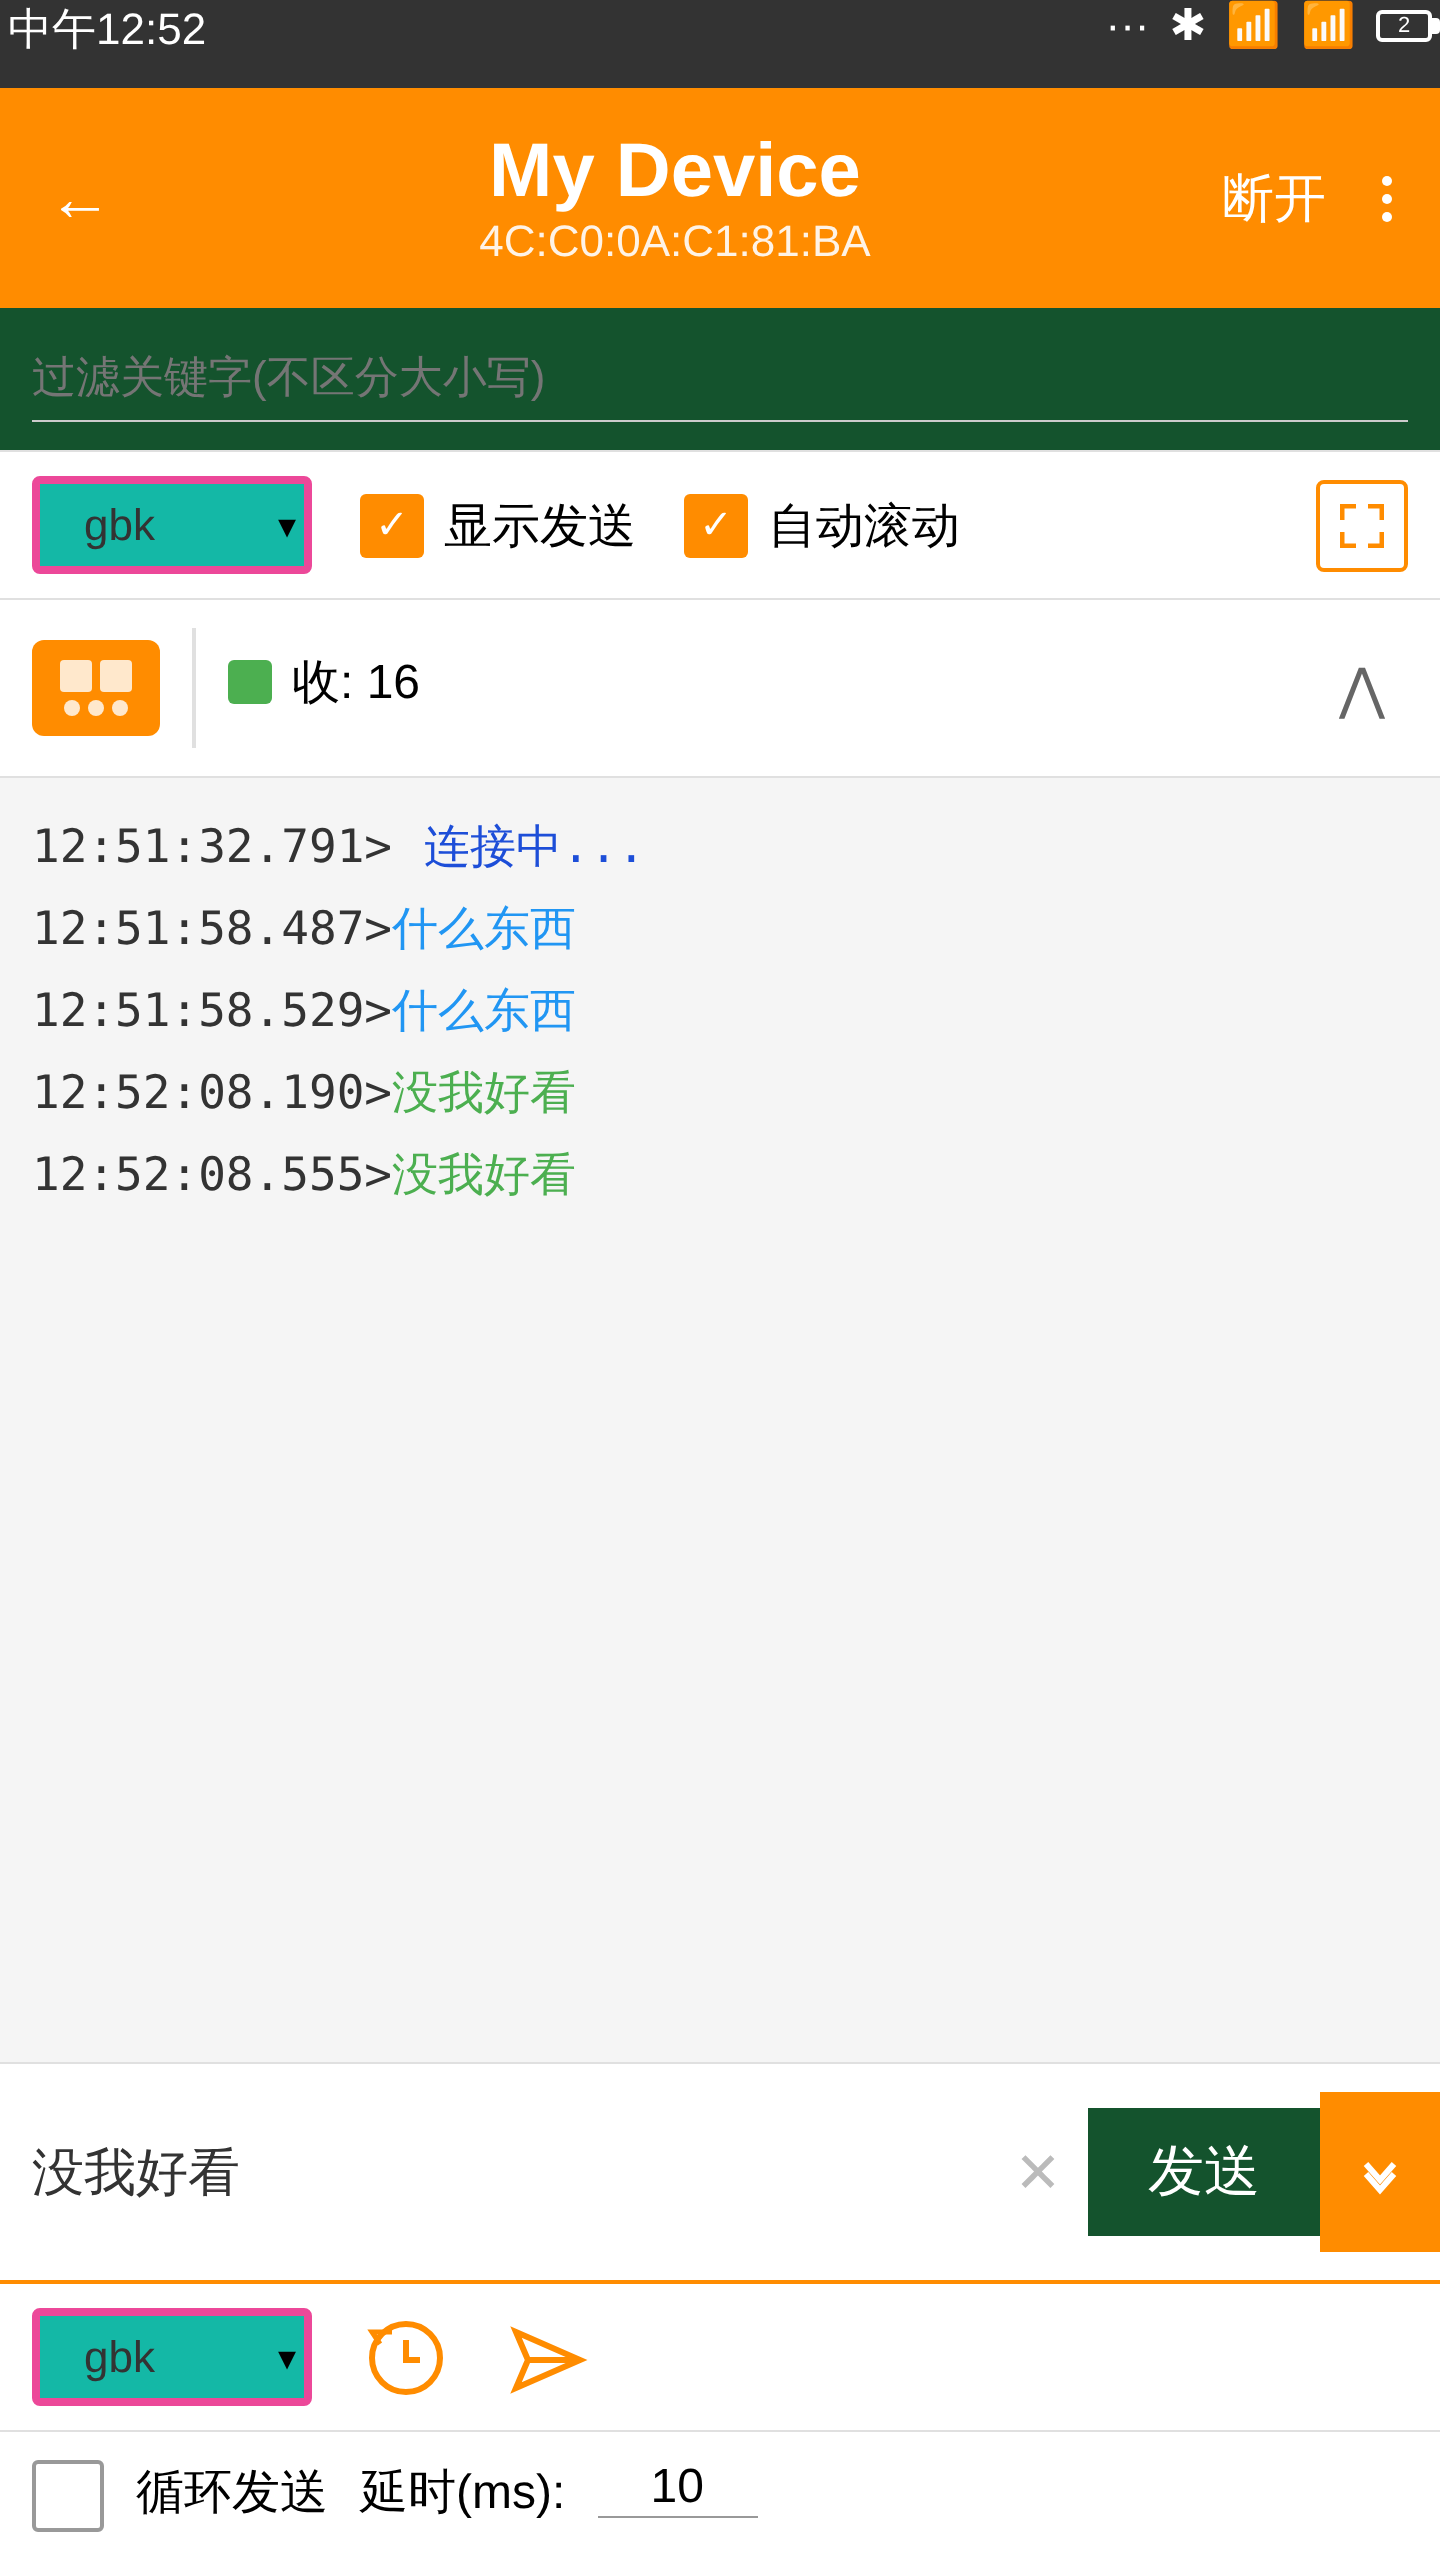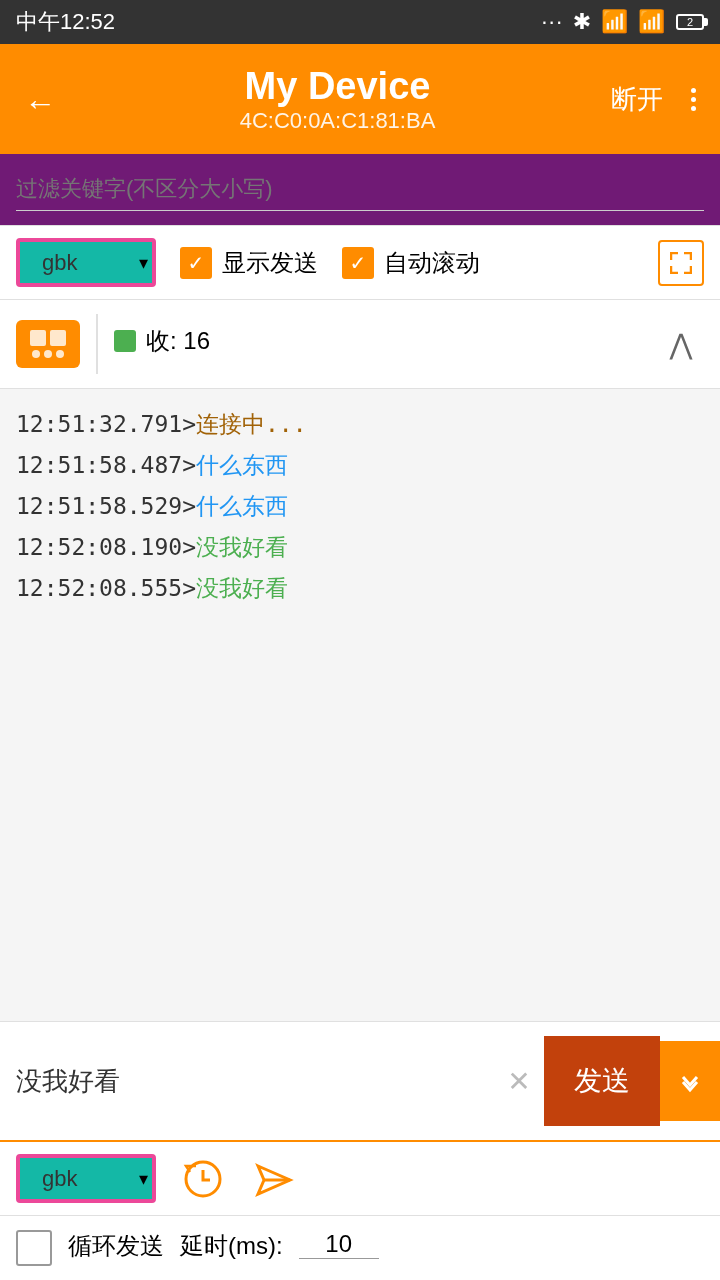--- a/index.html
+++ b/index.html
@@ -11,23 +11,23 @@
       background: #f5f5f5;
       overflow-x: hidden;
     }
 
     
     .status-bar {
       background: #333;
       color: #fff;
       height: 44px;
       display: flex;
-      align-items: center;
+      align-items: flex-start;
       justify-content: space-between;
-      padding: 0 16px;
+      padding: 0 4px;
       font-size: 22px;
     }
     .status-bar-right {
       display: flex;
       align-items: center;
       gap: 10px;
     }
     .battery-icon {
       border: 2px solid #fff;
       border-radius: 3px;
@@ -104,21 +104,21 @@
     .more-btn span {
       width: 5px;
       height: 5px;
       background: #fff;
       border-radius: 50%;
       display: block;
     }
 
     
     .filter-bar {
-      background: #701a75;
+      background: #14532d;
       padding: 14px 16px;
       border-bottom: 1px solid #e0e0e0;
     }
     .filter-input {
       width: 100%;
       border: none;
       border-bottom: 1px solid #ccc;
       padding: 8px 0;
       font-size: 22px;
       color: #999;
@@ -278,21 +278,21 @@
     }
     .log-entry {
       display: flex;
       gap: 0;
       margin-bottom: 2px;
     }
     .log-time {
       color: #333;
       flex-shrink: 0;
     }
-    .log-text-default { color: #a16207; }
+    .log-text-default { color: #1d4ed8; margin-left: 16px; }
     .log-text-blue { color: #2196F3; }
     .log-text-green { color: #4CAF50; }
 
     
     .bottom-area {
       position: fixed;
       bottom: 0;
       width: 720px;
       background: #fff;
       border-top: 1px solid #e0e0e0;
@@ -317,25 +317,25 @@
       width: 50px;
       height: 50px;
       display: flex;
       align-items: center;
       justify-content: center;
       cursor: pointer;
       color: #bbb;
       font-size: 28px;
     }
     .send-btn {
-      background: #c2410c;
+      background: #14532d;
       color: #fff;
       border: none;
       padding: 0 30px;
-      height: 90px;
+      height: 64px;
       font-size: 28px;
       cursor: pointer;
     }
     .arrow-down-btn {
       background: #FF8C00;
       color: #fff;
       border: none;
       width: 60px;
       height: 80px;
       font-size: 28px;

